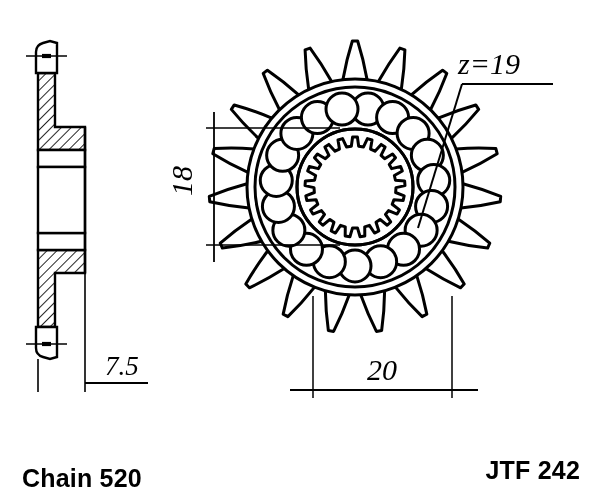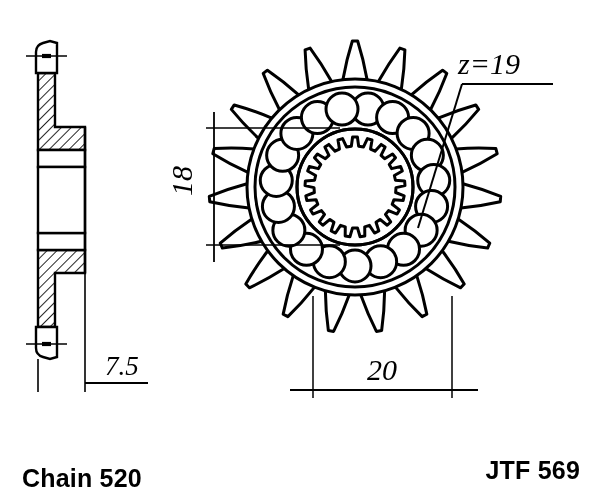--- a/index.html
+++ b/index.html
@@ -168,15 +168,15 @@
       <line x1="313" y1="296" x2="313" y2="398" stroke="#000" stroke-width="1.5"></line>
       <line x1="452" y1="296" x2="452" y2="398" stroke="#000" stroke-width="1.5"></line>
       <line x1="290" y1="390" x2="478" y2="390" stroke="#000" stroke-width="1.8" marker-start="arrL" marker-end="arrR"></line>
       <text x="382" y="380" font-family="'Liberation Serif', serif" font-size="30" font-style="italic" fill="#000" text-anchor="middle">20</text>
     </g>
 
     <line x1="214" y1="187" x2="500" y2="187" stroke="#000" stroke-width="1.2" opacity="0"></line>
   </svg>
 
   <div id="chain-label" class="label-bottom">Chain 520</div>
-  <div id="part-label" class="label-bottom">JTF 569</div>
+  <div id="part-label" class="label-bottom">JTF 242</div>
 
 </div>
 
 </body></html>

